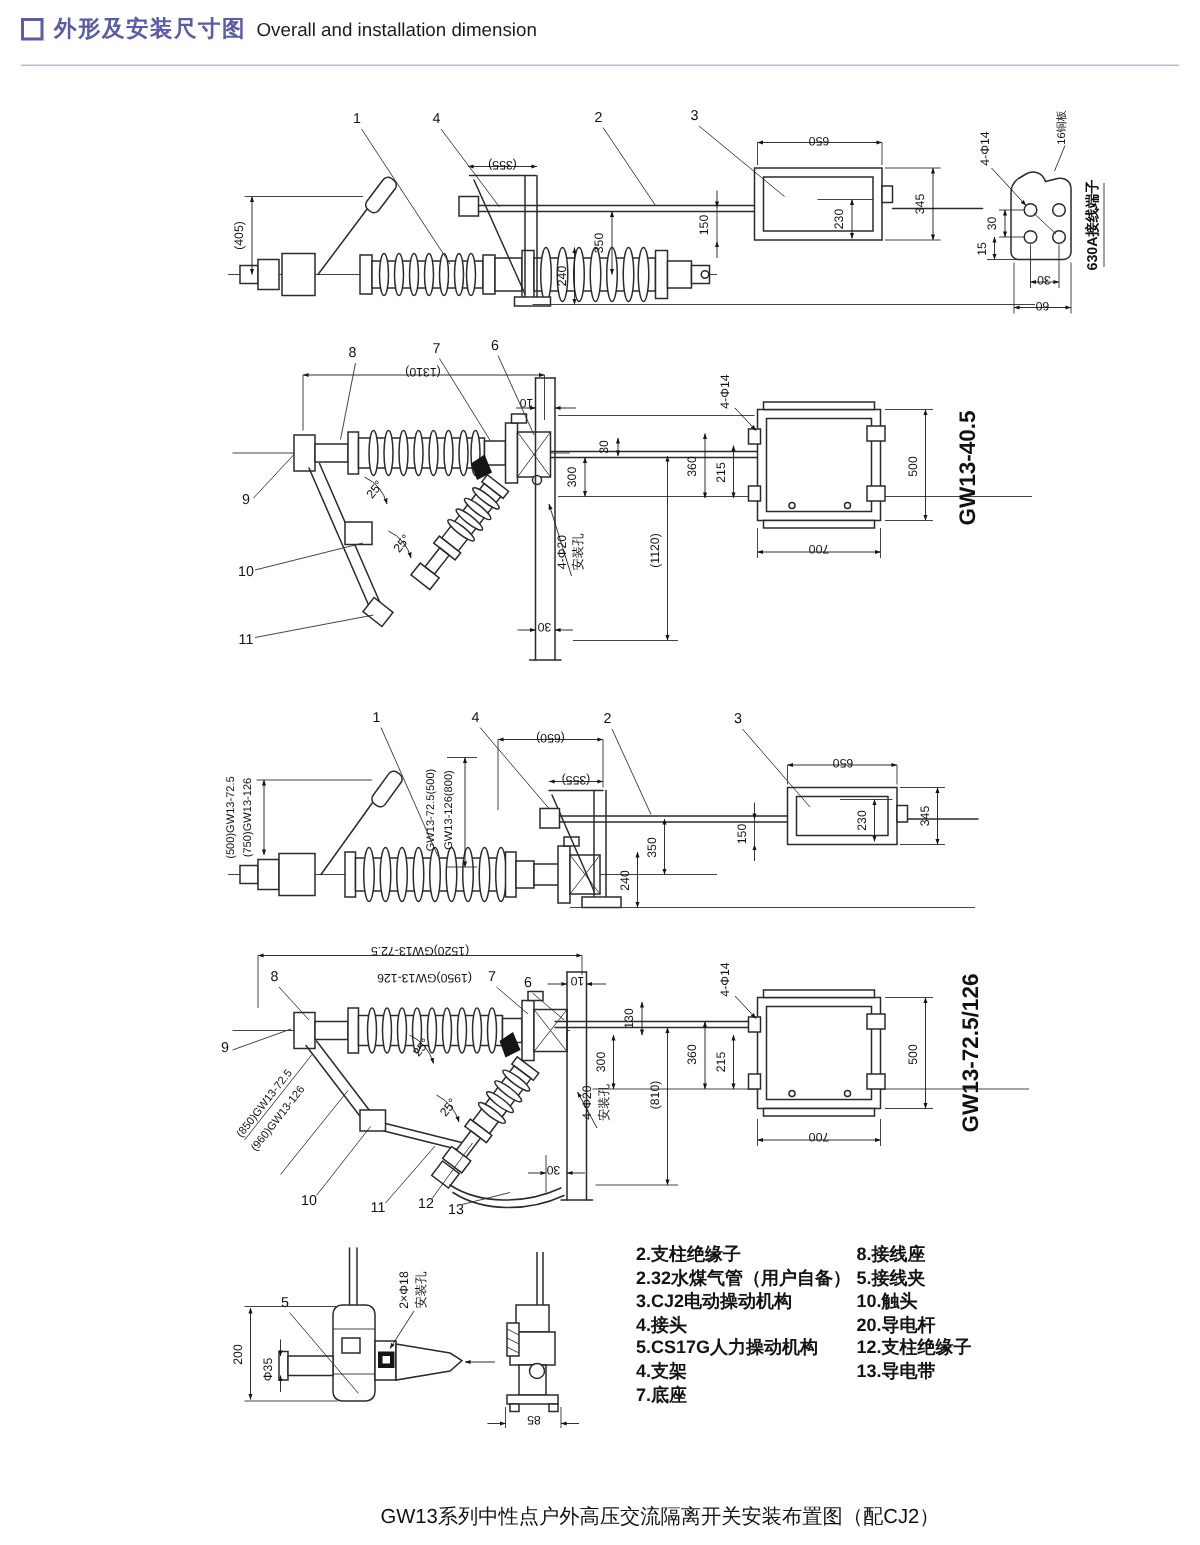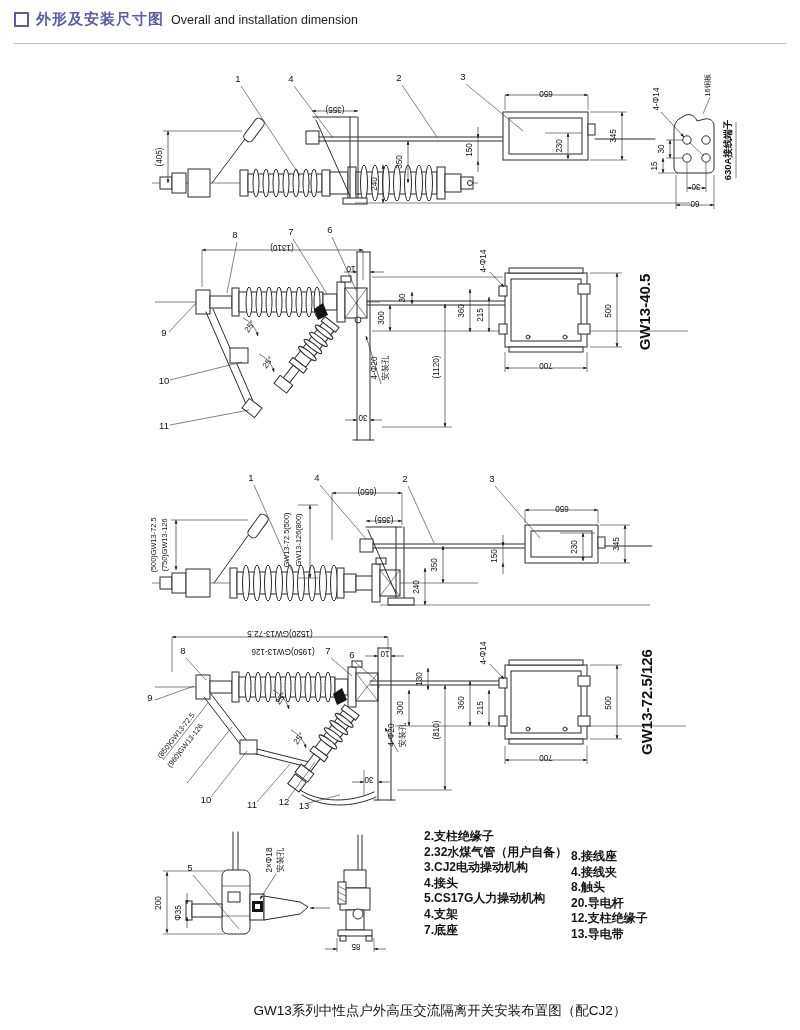--- a/index.html
+++ b/index.html
@@ -7,21 +7,21 @@
         font-family:"Liberation Sans","DejaVu Sans",sans-serif;}
   
   #hdr{position:absolute;left:14px;top:10px;display:flex;align-items:center;gap:7px;}
   #hdr .sq{width:11px;height:11px;border:2px solid #5b5ca9;display:inline-block;}
   #hdr .zh{font-size:15px;font-weight:bold;color:#5b5ca9;letter-spacing:1px;}
   #hdr .en{font-size:12.5px;font-weight:normal;color:#1c1c1c;}
   #rule{position:absolute;left:14px;right:14px;top:43px;height:1px;background:#b9bdd6;}
   
   .legcol{position:absolute;font-size:12px;font-weight:bold;color:#141414;line-height:15.6px;white-space:nowrap;}
   #leg1{left:424px;top:829px;}
-  #leg2{left:571px;top:829px;margin-top:20px;}
+  #leg2{left:571px;top:829px;}
   
   #cap{position:absolute;left:110px;width:660px;top:1002px;text-align:center;
        font-size:13.5px;font-weight:normal;color:#111;}
   
   svg{position:absolute;left:0;top:0;}
   .s{stroke:#2b2b2b;stroke-width:1;fill:none;stroke-linecap:round;}
   .w{stroke:#2b2b2b;stroke-width:1;fill:#fff;}
   .t{stroke:#2f2f2f;stroke-width:.6;fill:none;}
   .d{stroke:#1a1a1a;stroke-width:.6;fill:none;marker-start:url(#ar);marker-end:url(#ar);}
   .de{stroke:#1a1a1a;stroke-width:.6;fill:none;marker-end:url(#ar);}
@@ -586,21 +586,21 @@
     <div>2.支柱绝缘子</div>
     <div>2.32水煤气管（用户自备）</div>
     <div>3.CJ2电动操动机构</div>
     <div>4.接头</div>
     <div>5.CS17G人力操动机构</div>
     <div>4.支架</div>
     <div>7.底座</div>
   </div>
   <div id="leg2" class="legcol">
     <div>8.接线座</div>
-    <div>4.接线夹</div>
-    <div>8.触头</div>
+    <div>5.接线夹</div>
+    <div>10.触头</div>
     <div>20.导电杆</div>
     <div>12.支柱绝缘子</div>
     <div>13.导电带</div>
   </div>
 
   <div id="cap">GW13系列中性点户外高压交流隔离开关安装布置图（配CJ2）</div>
 </div>
 
 </body></html>

